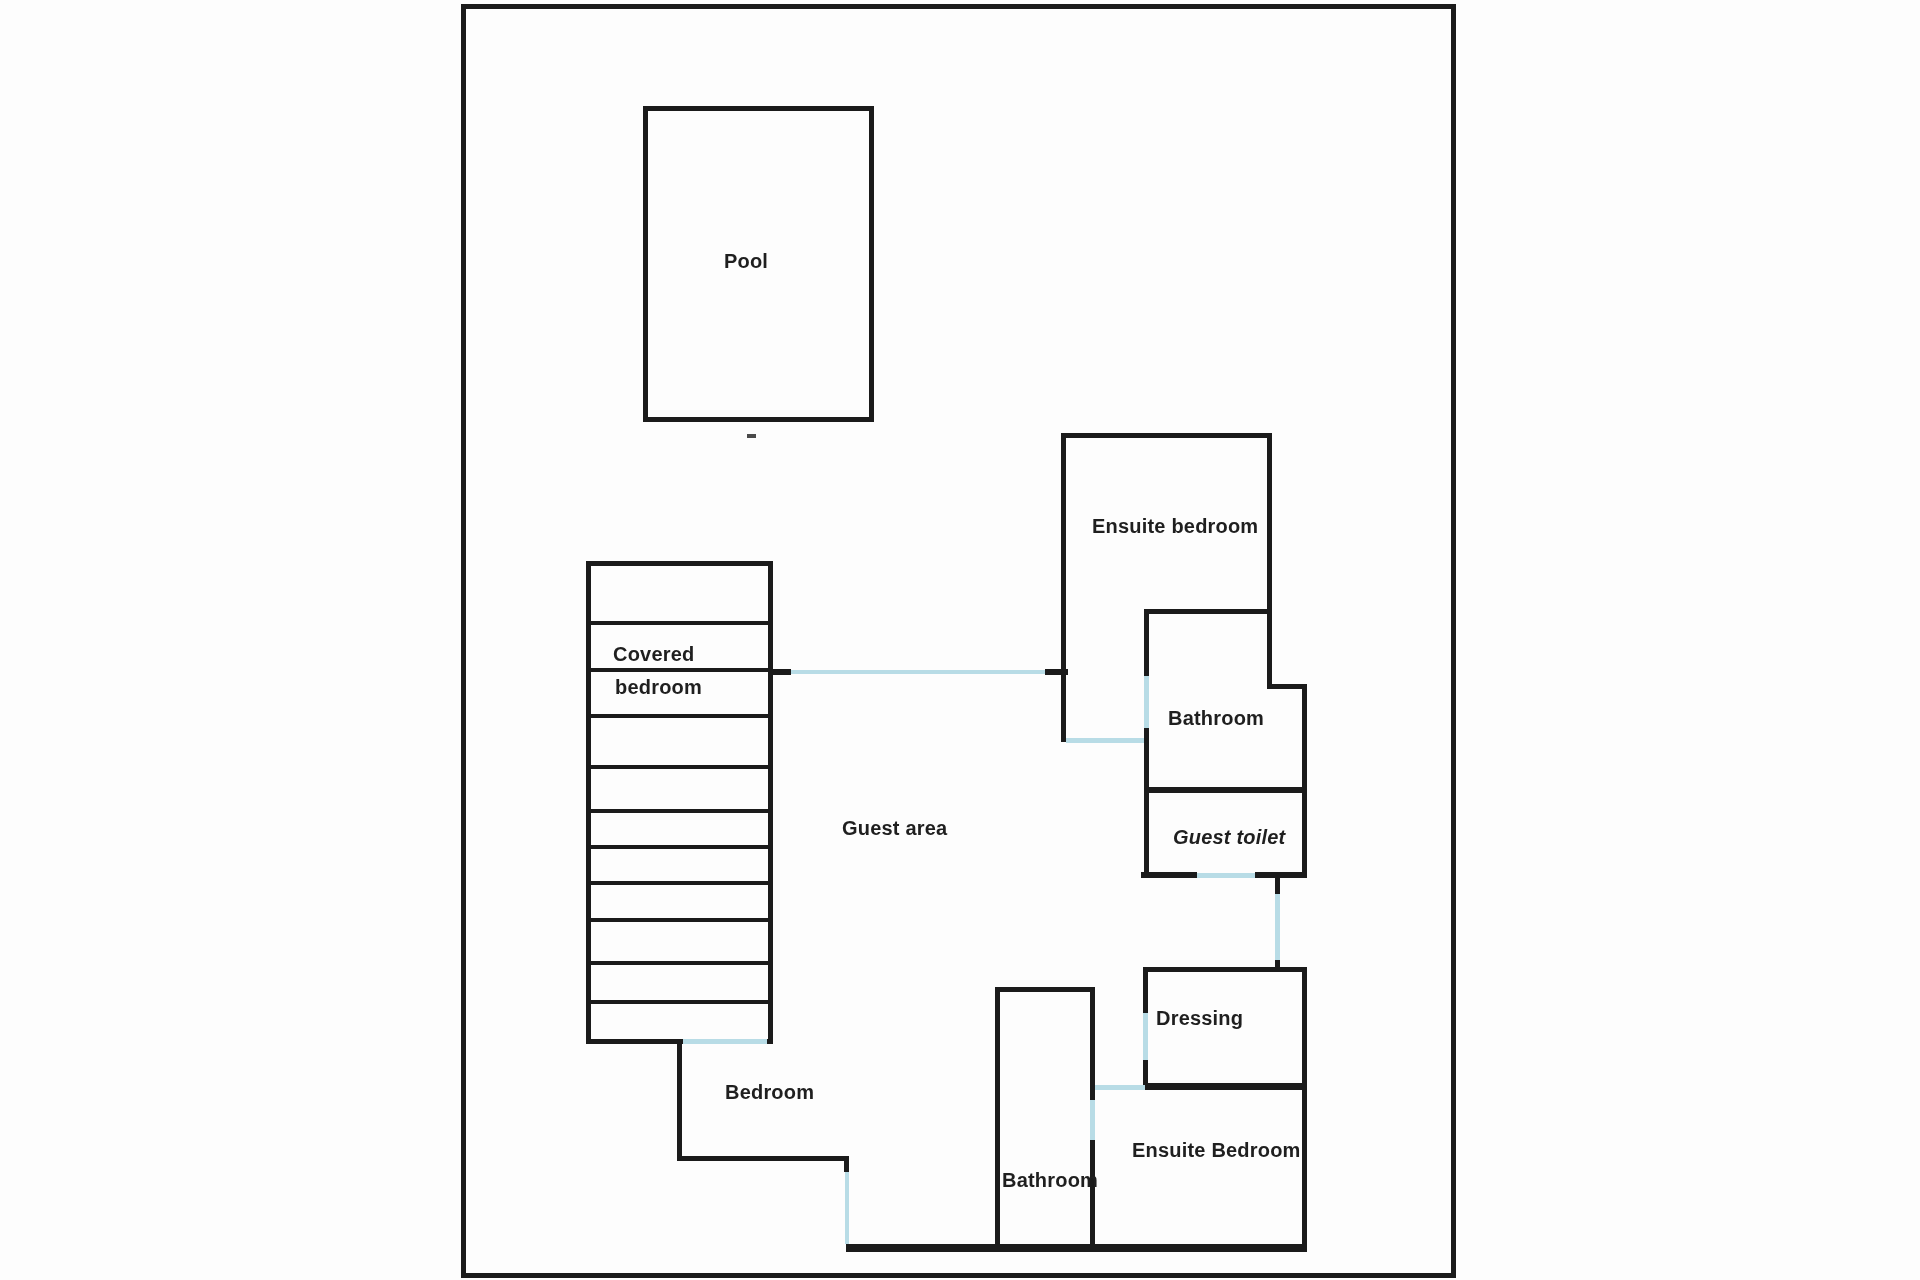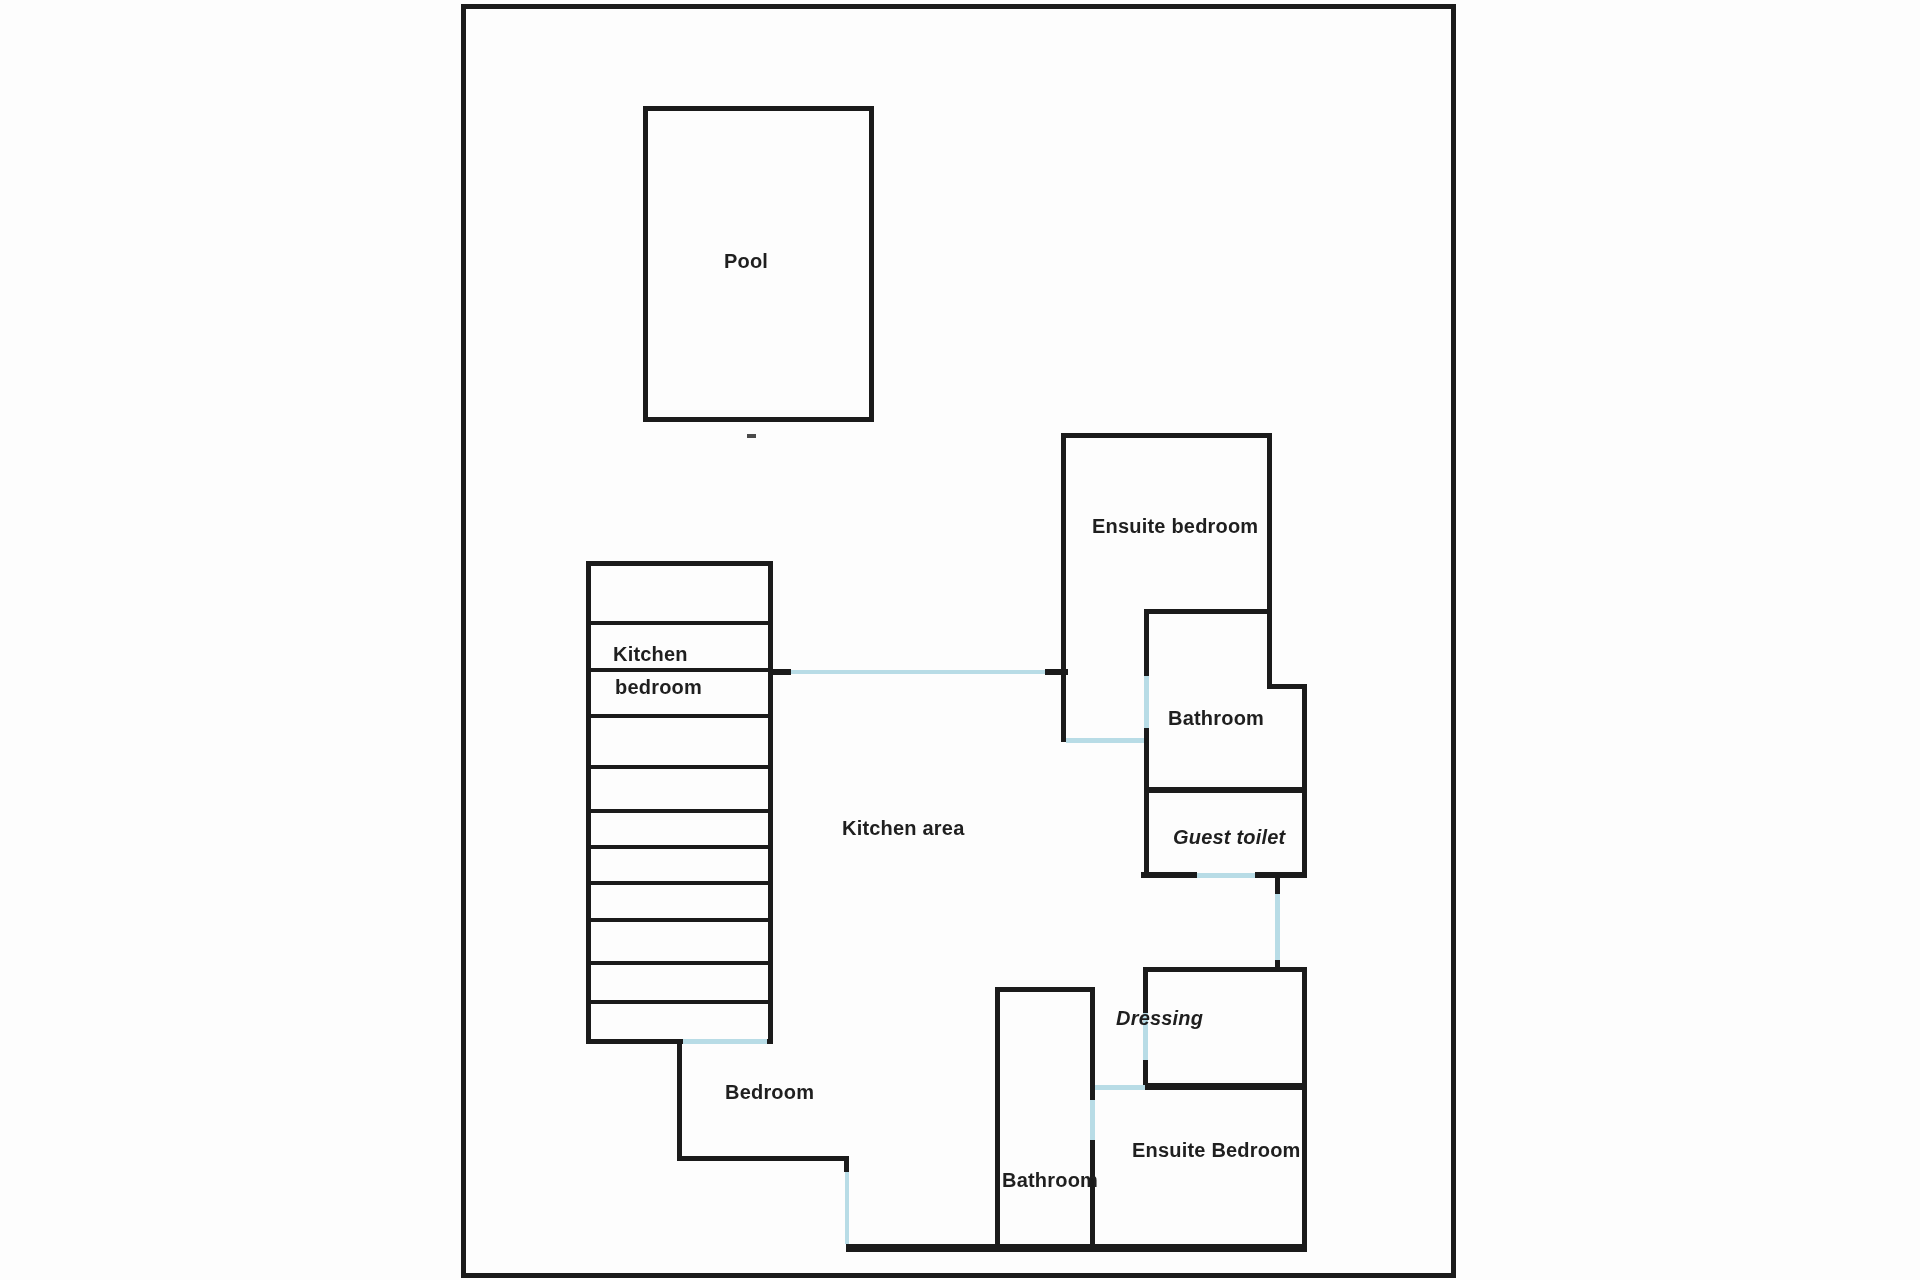--- a/index.html
+++ b/index.html
@@ -52,24 +52,24 @@
   <div class="w" style="left:588px;top:668px;width:183px;height:4px;"></div>
   <div class="w" style="left:588px;top:714px;width:183px;height:4px;"></div>
   <div class="w" style="left:588px;top:765px;width:183px;height:4px;"></div>
   <div class="w" style="left:588px;top:809px;width:183px;height:4px;"></div>
   <div class="w" style="left:588px;top:845px;width:183px;height:4px;"></div>
   <div class="w" style="left:588px;top:881px;width:183px;height:4px;"></div>
   <div class="w" style="left:588px;top:918px;width:183px;height:4px;"></div>
   <div class="w" style="left:588px;top:961px;width:183px;height:4px;"></div>
   <div class="w" style="left:588px;top:1000px;width:183px;height:4px;"></div>
   <div class="o" style="left:683px;top:1039px;width:84px;height:5px;"></div>
-  <div class="lbl" style="left:613px;top:643px;">Kitchen</div>
+  <div class="lbl" style="left:613px;top:643px;">Covered</div>
   <div class="lbl" style="left:615px;top:676px;">bedroom</div>
 
-  <div class="lbl" style="left:842px;top:817px;">Kitchen area</div>
+  <div class="lbl" style="left:842px;top:817px;">Guest area</div>
 
   <div class="w" style="left:771px;top:669px;width:20px;height:6px;"></div>
   <div class="o" style="left:791px;top:670px;width:254px;height:4px;"></div>
   <div class="w" style="left:1045px;top:669px;width:23px;height:6px;"></div>
 
   <div class="w" style="left:1061px;top:433px;width:211px;height:5px;"></div>
   <div class="w" style="left:1061px;top:433px;width:5px;height:309px;"></div>
   <div class="o" style="left:1066px;top:738px;width:80px;height:5px;"></div>
   <div class="w" style="left:1267px;top:433px;width:5px;height:254px;"></div>
   <div class="w" style="left:1267px;top:684px;width:40px;height:5px;"></div>
@@ -91,21 +91,21 @@
   <div class="w" style="left:1275px;top:875px;width:5px;height:19px;"></div>
   <div class="o" style="left:1275px;top:894px;width:5px;height:66px;"></div>
   <div class="w" style="left:1275px;top:960px;width:5px;height:12px;"></div>
 
   <div class="w" style="left:1143px;top:967px;width:164px;height:5px;"></div>
   <div class="w" style="left:1143px;top:967px;width:5px;height:46px;"></div>
   <div class="o" style="left:1143px;top:1013px;width:5px;height:47px;"></div>
   <div class="w" style="left:1143px;top:1060px;width:5px;height:28px;"></div>
   <div class="w" style="left:1302px;top:967px;width:5px;height:283px;"></div>
   <div class="w" style="left:1143px;top:1083px;width:164px;height:7px;"></div>
-  <div class="lbl" style="left:1116px;top:1007px;font-style:italic;">Dressing</div>
+  <div class="lbl" style="left:1156px;top:1007px;">Dressing</div>
 
   <div class="o" style="left:1095px;top:1085px;width:50px;height:5px;"></div>
 
   <div class="lbl" style="left:1132px;top:1139px;">Ensuite Bedroom</div>
 
   <div class="w" style="left:995px;top:987px;width:100px;height:5px;"></div>
   <div class="w" style="left:995px;top:987px;width:5px;height:260px;"></div>
   <div class="w" style="left:1090px;top:987px;width:5px;height:113px;"></div>
   <div class="o" style="left:1090px;top:1100px;width:5px;height:40px;"></div>
   <div class="w" style="left:1090px;top:1140px;width:5px;height:107px;"></div>

